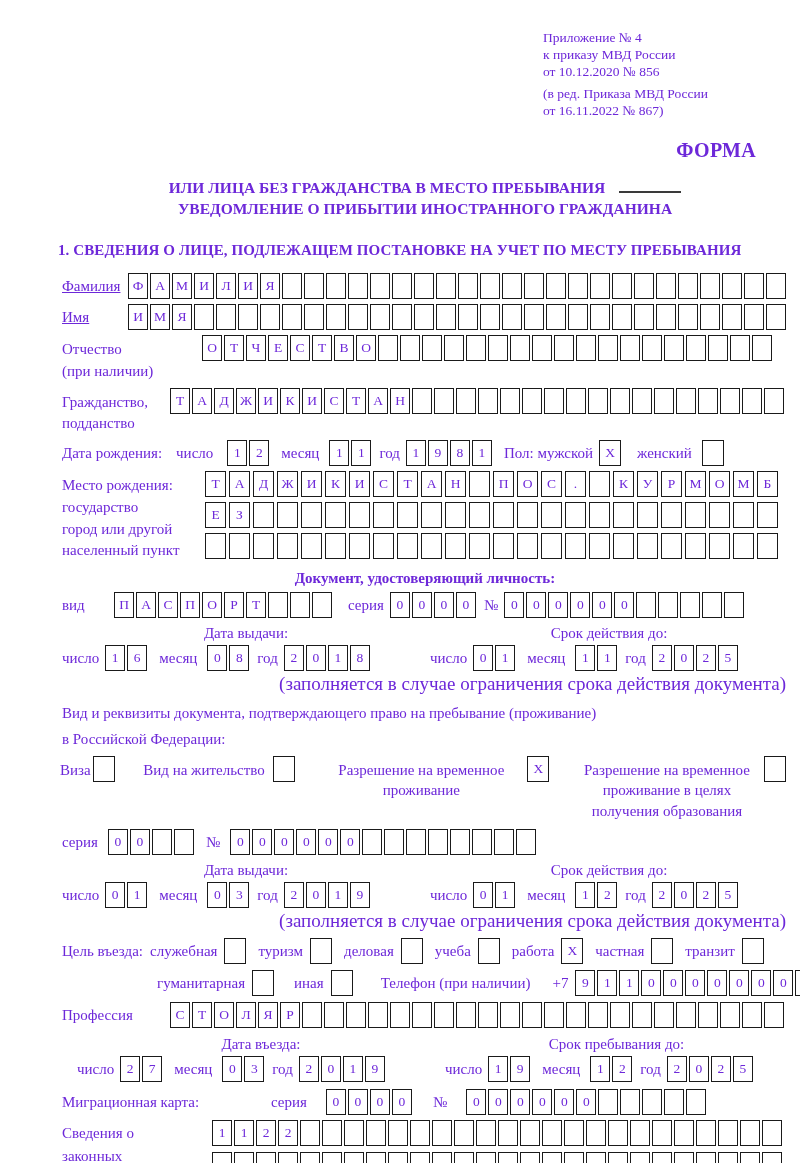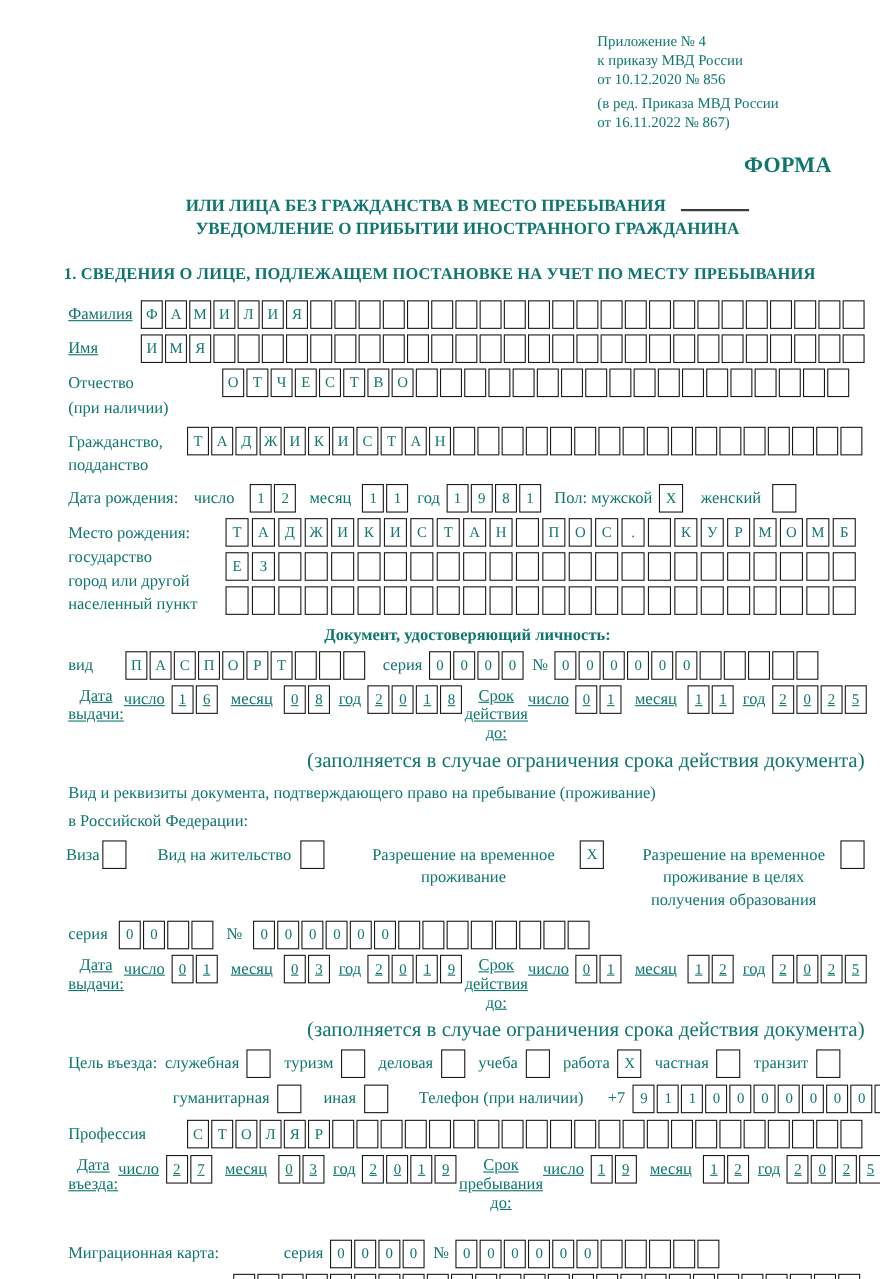--- a/index.html
+++ b/index.html
@@ -2,21 +2,21 @@
 <html><head>
 <meta charset="utf-8">
 <style>
   html,body{margin:0;padding:0;background:#fff;}
   .page{
     position:relative;
     width:800px;height:1163px;
     box-sizing:border-box;
     padding:30px 12px 10px 62px;
     font-family:"Liberation Serif","DejaVu Serif",serif;
-    color:#0f766e;font-size:15px;
+    color:#6d28d9;font-size:15px;
     overflow:hidden;
   }
   .appendix{width:235px;margin-left:auto;margin-right:10px;font-size:13.5px;line-height:1.25;}
   .appendix .gap{height:5px;}
   .forma{font-weight:bold;text-align:right;padding-right:32px;margin-top:20px;font-size:20px;letter-spacing:.3px;}
   .title{ text-align:center;font-weight:bold;font-size:15.5px;line-height:1.35;margin-top:16px;}
   .blankline{display:inline-block;width:62px;border-bottom:2px solid #3a3a3a;margin-left:14px;vertical-align:baseline;}
   .secheading{font-weight:bold;font-size:15px;margin-top:22px;margin-bottom:14px;margin-left:-4px;letter-spacing:.1px;}
   .row{display:flex;align-items:flex-start;margin-bottom:5px;}
   .lbl{flex:0 0 auto;line-height:1.25;padding-top:4px;}
@@ -34,21 +34,21 @@
     display:inline-flex;align-items:center;justify-content:center;
     font-size:13.5px;font-family:"Liberation Serif","DejaVu Serif",serif;
     background:#fff;
   }
   .cells.wide .cell{width:21px;margin-right:3px;}
   .cells.cb .cell{width:22px;}
   .mr6{margin-right:6px;} .mr10{margin-right:10px;} .mr14{margin-right:14px;}
   .dochead{font-weight:bold;text-align:center;margin:6px 0 5px 0;}
   .multirows .mrow{display:flex;margin-bottom:5px;}
   .datepair{display:flex;margin-bottom:2px;}
-  .dp-half{display:flex;flex-direction:row;text-decoration:underline;}
+  .dp-half{display:flex;flex-direction:column;}
   .dp-left{width:368px;}
   .dp-right{flex:1;}
   .dp-head{text-align:center;padding-top:2px;margin-bottom:3px;}
   .dp-line{display:flex;align-items:flex-start;}
   .note{font-size:19px;text-align:right;margin-top:1px;margin-bottom:6px;padding-right:2px;}
   .intro{line-height:1.7;}
   .optrow{display:flex;align-items:flex-start;margin-top:4px;margin-bottom:8px;margin-left:-2px;justify-content:space-between;}
   .opt{display:flex;align-items:flex-start;margin-right:12px;}
   .opt .olabel{line-height:1.35;padding-top:4px;margin-right:8px;}
   .opt .olabel.c2{width:196px;text-align:center;}
@@ -626,21 +626,21 @@
         <span class="cell"></span>
         <span class="cell"></span>
         <span class="cell"></span>
         <span class="cell"></span>
         <span class="cell"></span>
         <span class="cell"></span>
         <span class="cell"></span>
       </div>
   </div>
 
-  <div class="datepair" style="margin-top:6px;">
+  <div class="datepair" style="margin-top:6px;margin-left:15px;">
     <div class="dp-half dp-left">
       <div class="dp-head">Дата въезда:</div>
       <div class="dp-line">
         <span class="lbl mr6">число</span>
         <span class="cells mr10">
             <span class="cell">2</span>
             <span class="cell">7</span>
           </span>
         <span class="lbl mr10">месяц</span>
         <span class="cells mr6">
@@ -673,21 +673,21 @@
         <span class="cells">
             <span class="cell">2</span>
             <span class="cell">0</span>
             <span class="cell">2</span>
             <span class="cell">5</span>
           </span>
       </div>
     </div>
   </div>
 
-  <div class="row" style="margin-top:21px;">
+  <div class="row" style="margin-top:7px;gap:13px;">
     <span class="lbl" style="width:196px;">Миграционная карта:</span>
     <span class="lbl mr6">серия</span>
     <span class="cells mr6">
         <span class="cell">0</span>
         <span class="cell">0</span>
         <span class="cell">0</span>
         <span class="cell">0</span>
       </span>
     <span class="lbl mr6">№</span>
     <span class="cells">

